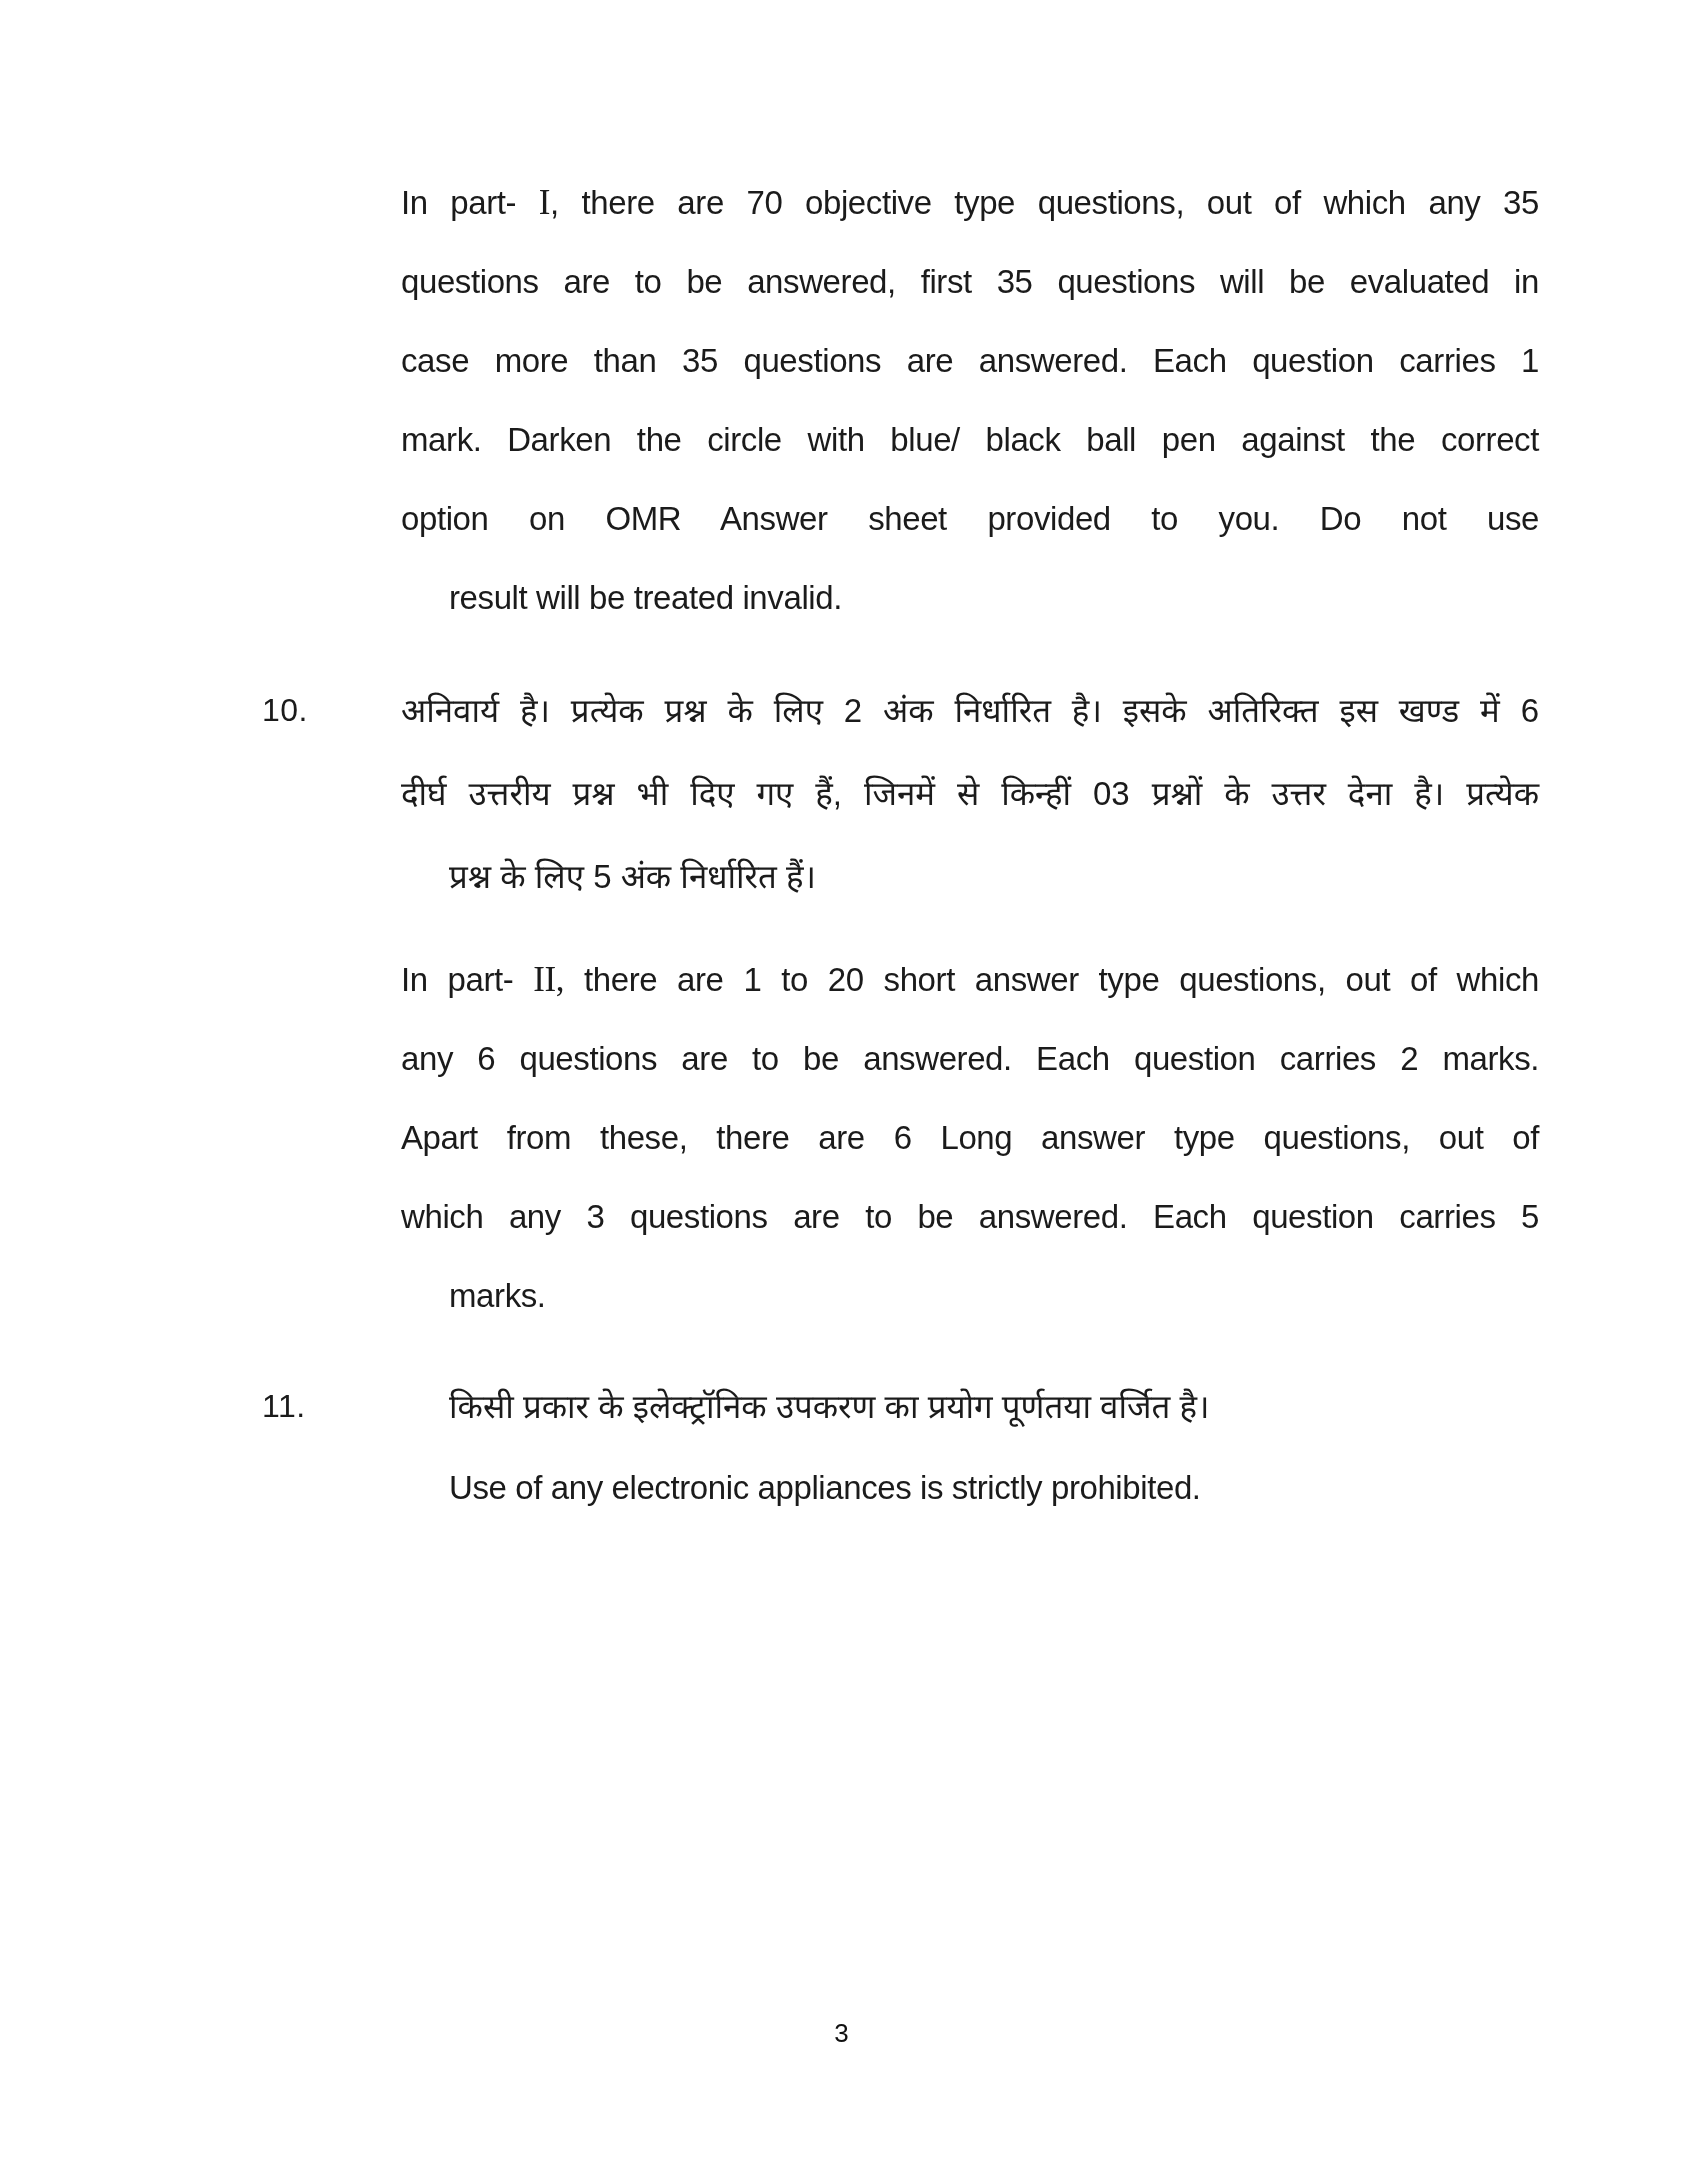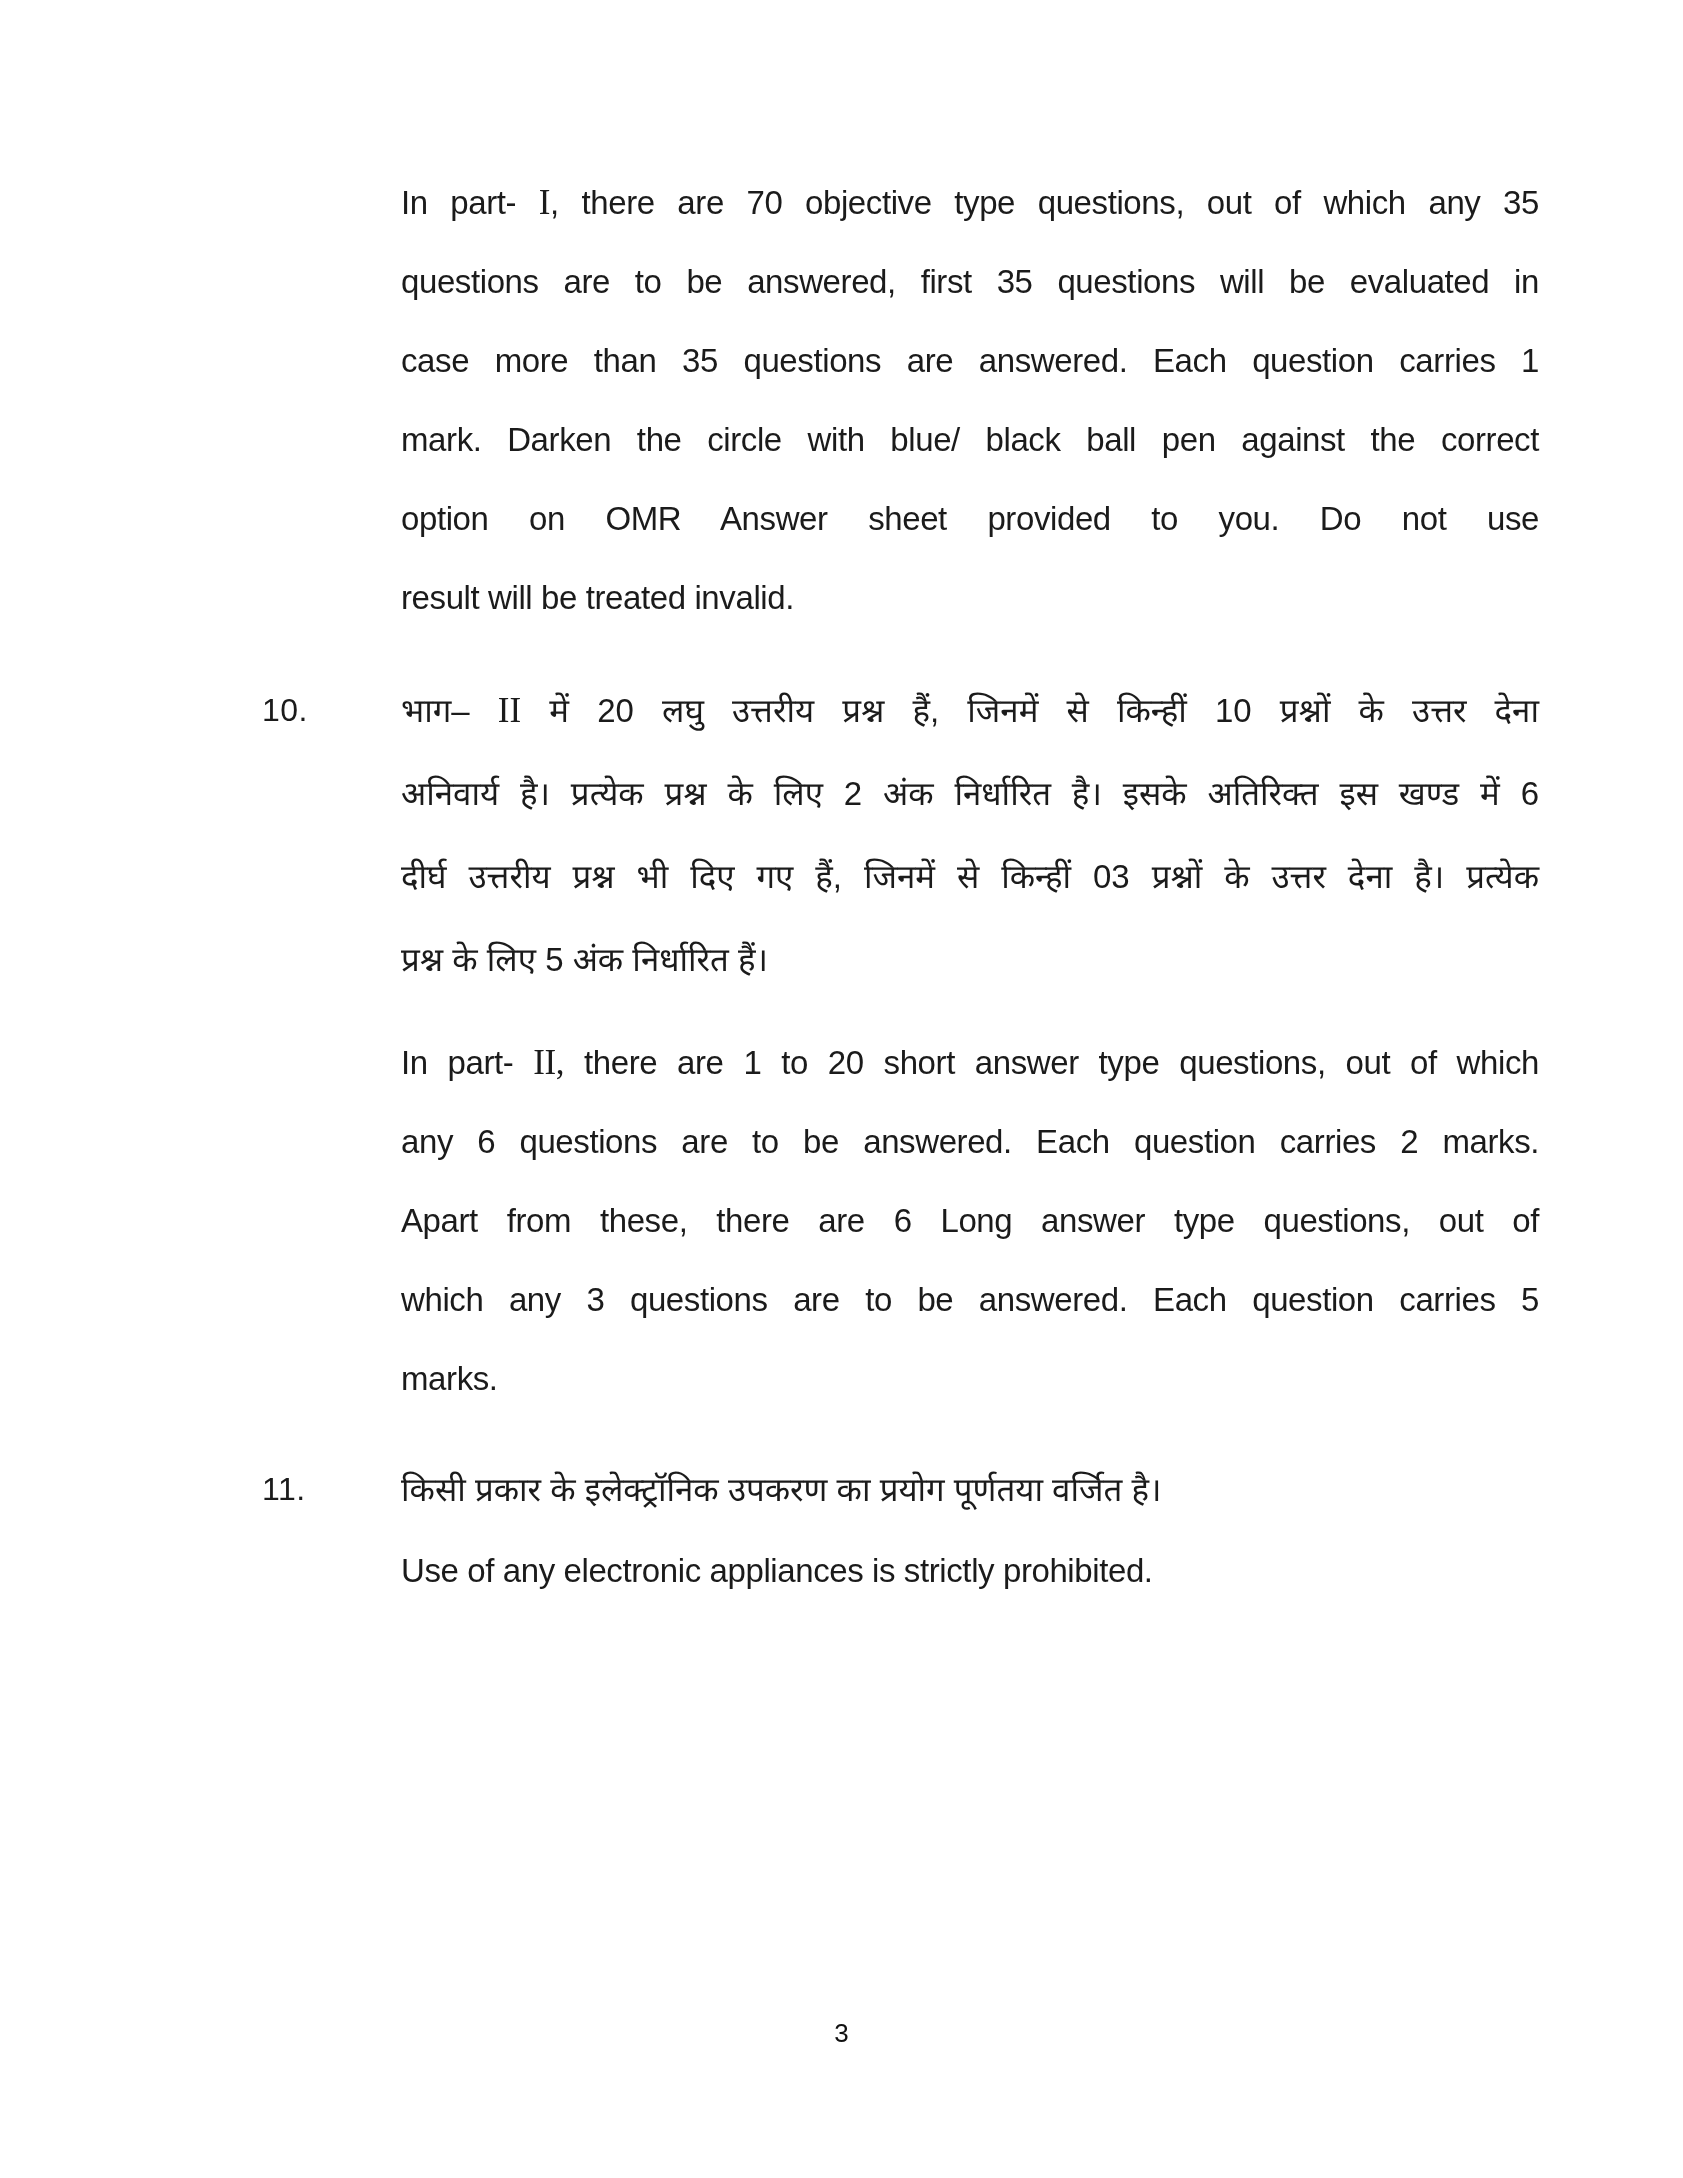--- a/index.html
+++ b/index.html
@@ -46,20 +46,21 @@
     text-align-last: justify;
     white-space: normal;
   }
   .line.hi {
     line-height: 83px;
     letter-spacing: 0;
   }
   .line.last {
     text-align: left;
     text-align-last: left;
+    margin-left: 48px;
   }
   .roman {
     font-family: "Liberation Serif", serif;
     font-size: 35px;
   }
   .mt-item10 { margin-top: 32px; }
   .mt-item10en { margin-top: 22px; }
   .mt-item11 { margin-top: 30px; }
   .page-footer {
     position: absolute;
@@ -84,21 +85,20 @@
       <div class="line">case more than 35 questions are answered. Each question carries 1</div>
       <div class="line">mark. Darken the circle with blue/ black ball pen against the correct</div>
       <div class="line">option on OMR Answer sheet provided to you. Do not use</div>
       <div class="line last">result will be treated invalid.</div>
     </div>
   </div>
 
   <div class="row mt-item10">
     <div class="marker-col">10.</div>
     <div class="body-col">
-      <div class="line hi"><span>भाग– </span><span class="roman">II</span><span> में 20 लघु उत्तरीय प्रश्न हैं, जिनमें से किन्हीं 10 प्रश्नों के उत्तर देना</span></div>
       <div class="line hi">अनिवार्य है। प्रत्येक प्रश्न के लिए 2 अंक निर्धारित है। इसके अतिरिक्त इस खण्ड में 6</div>
       <div class="line hi">दीर्घ उत्तरीय प्रश्न भी दिए गए हैं, जिनमें से किन्हीं 03 प्रश्नों के उत्तर देना है। प्रत्येक</div>
       <div class="line hi last">प्रश्न के लिए 5 अंक निर्धारित हैं।</div>
     </div>
   </div>
 
   <div class="row mt-item10en">
     <div class="marker-col"></div>
     <div class="body-col">
       <div class="line"><span>In part- </span><span class="roman">II,</span><span> there are 1 to 20 short answer type questions, out of which</span></div>

